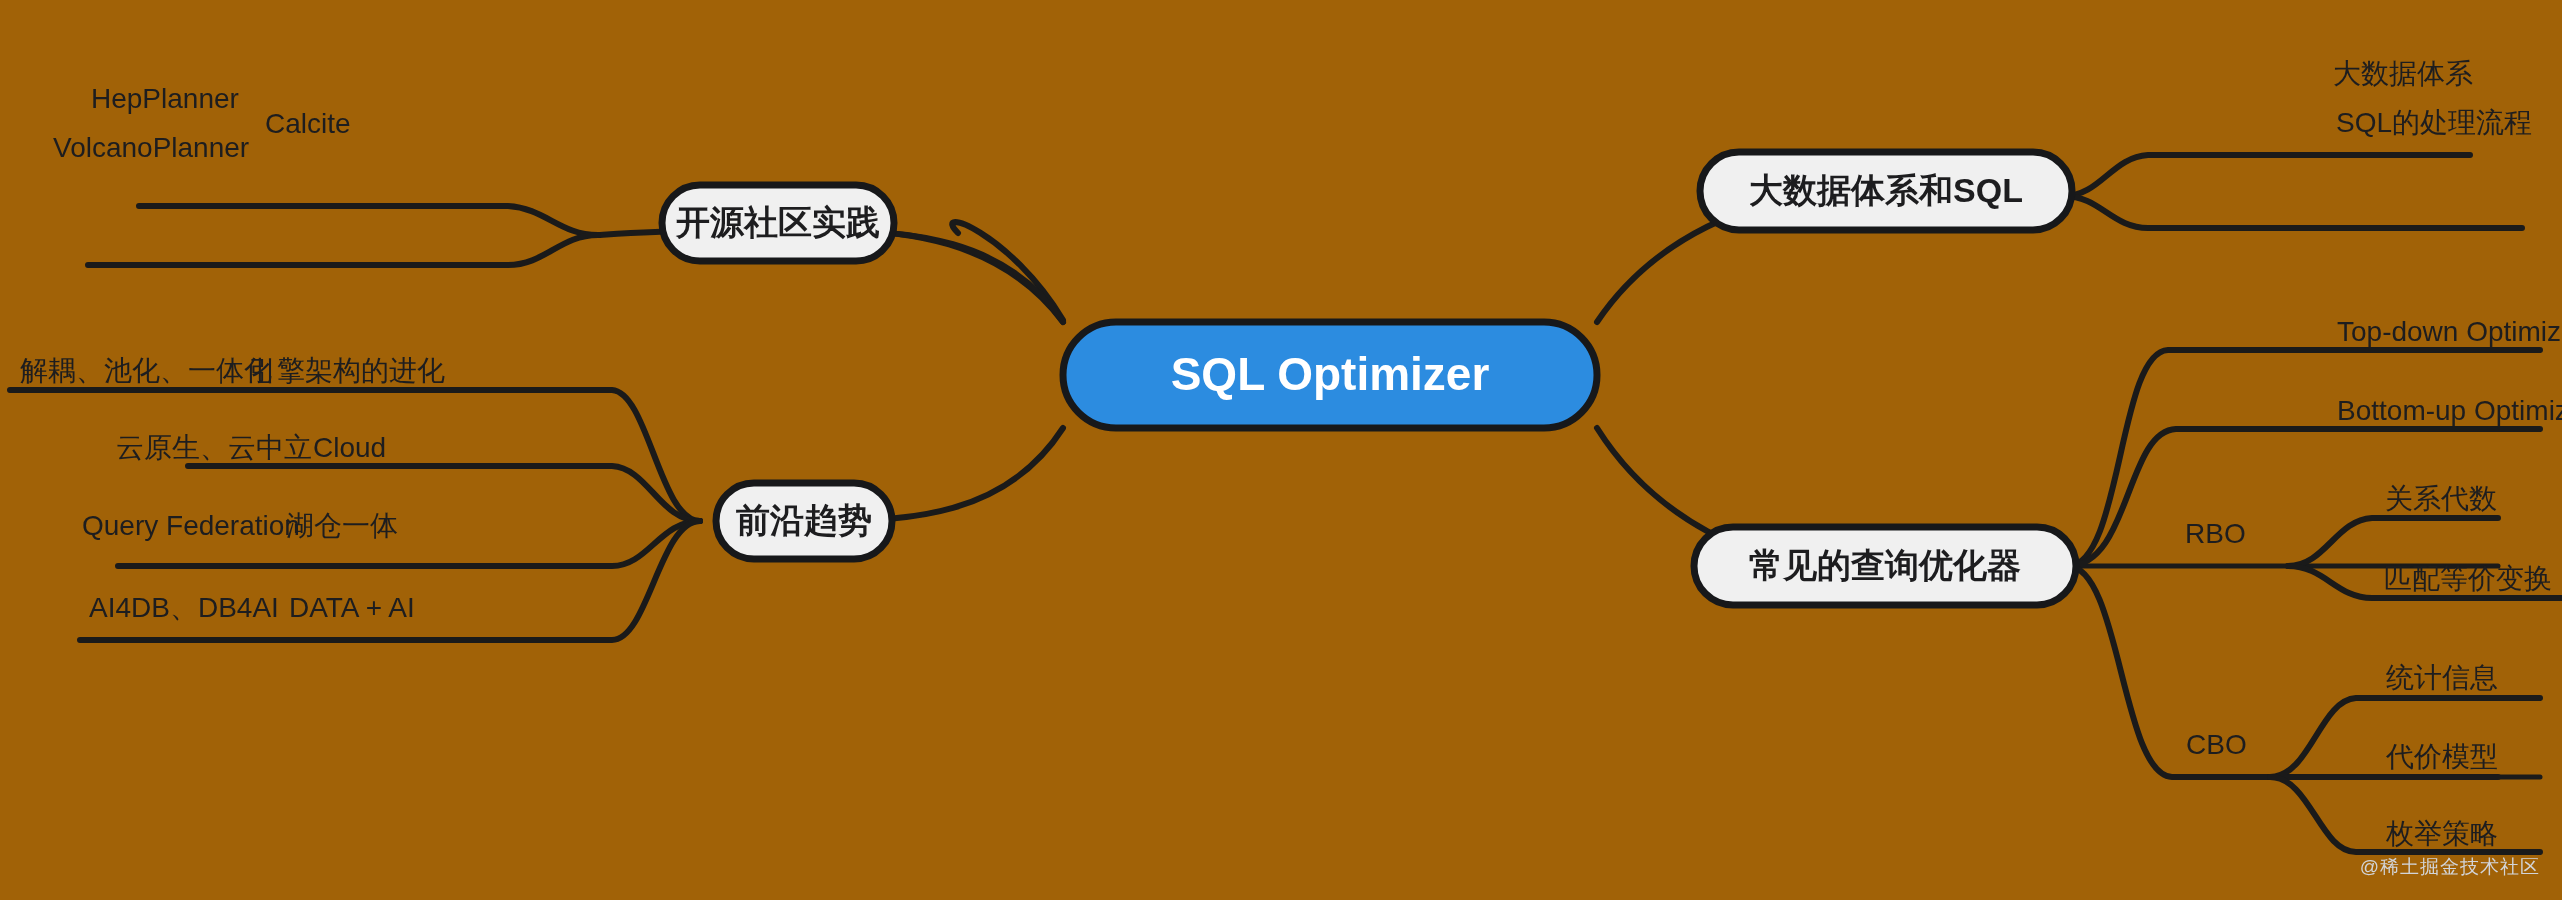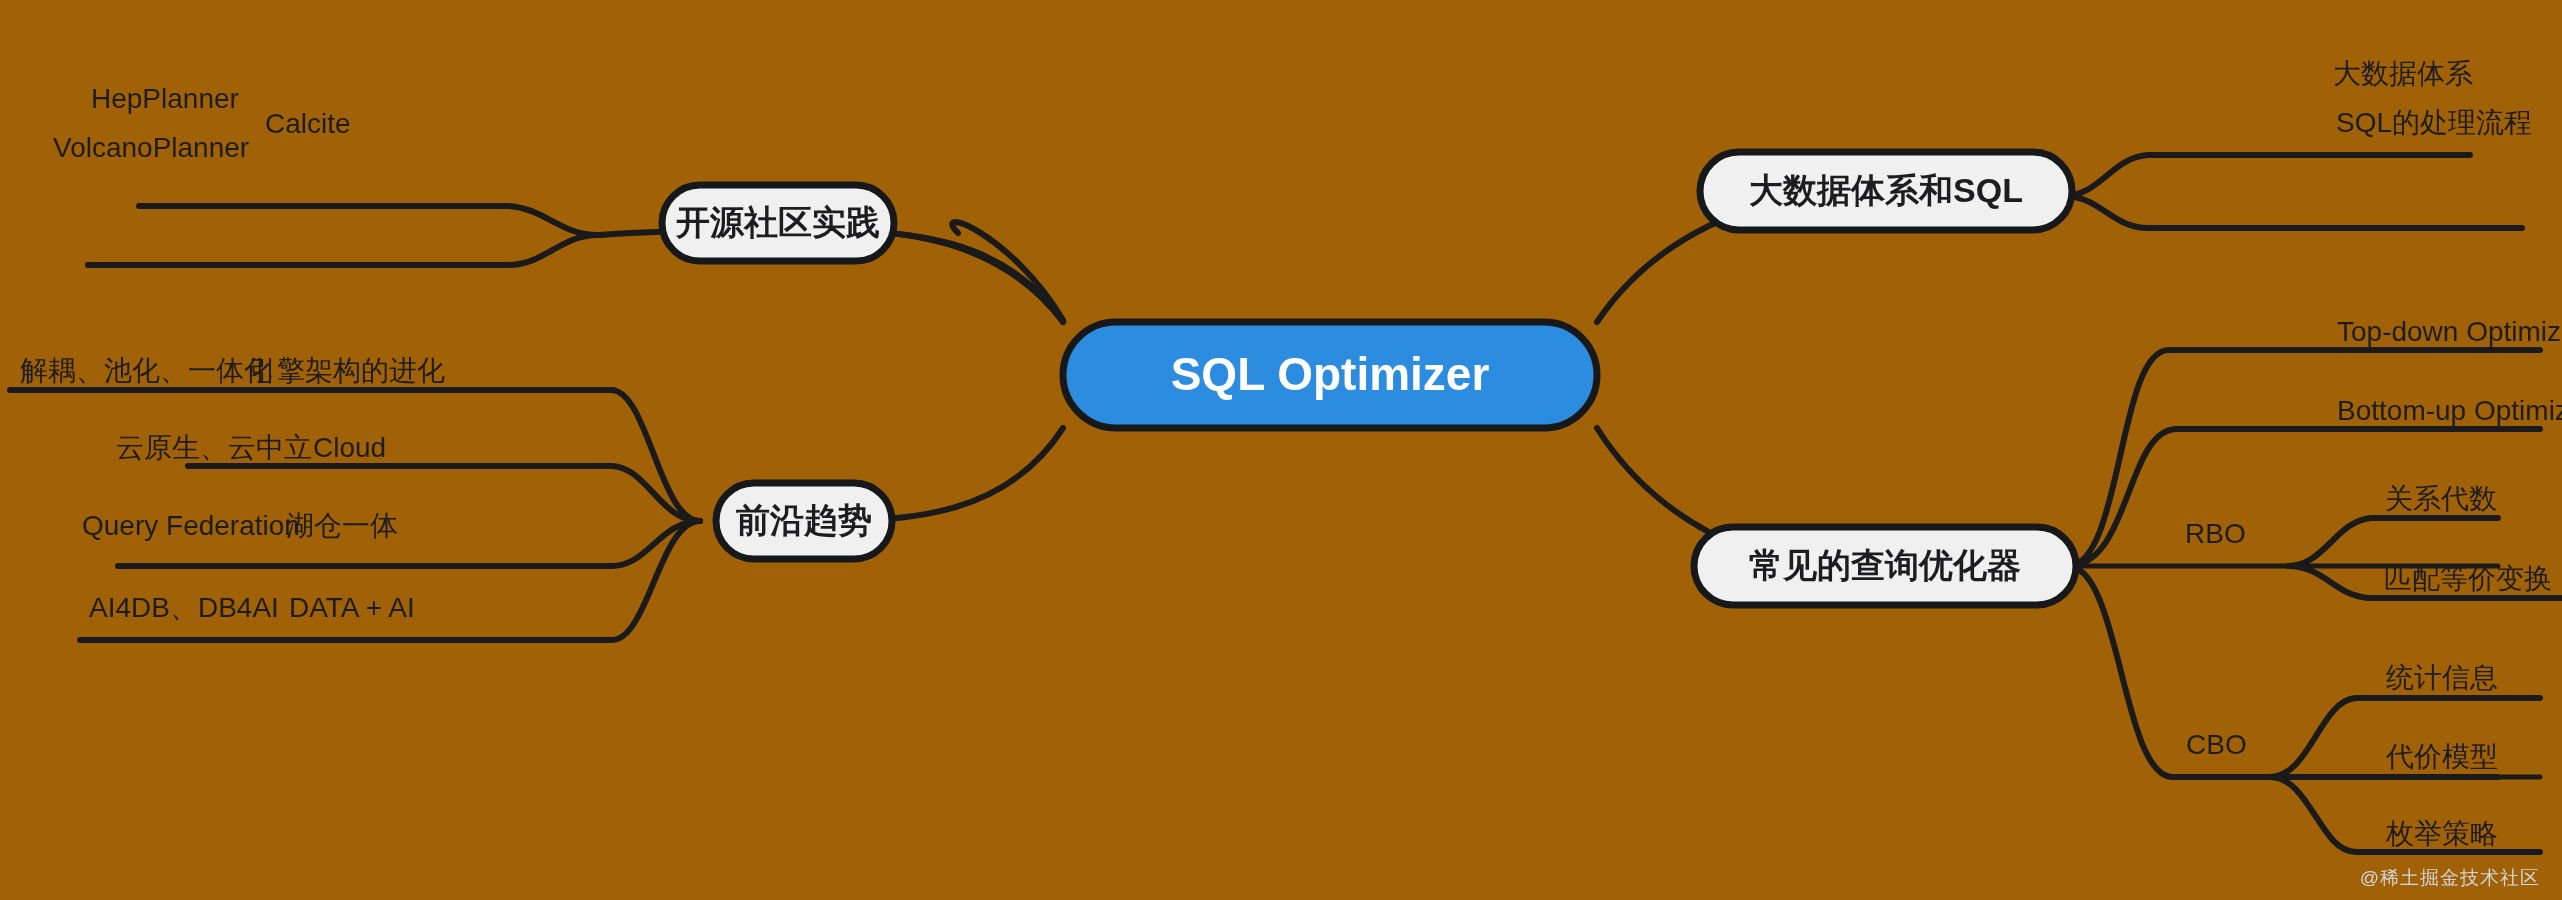--- a/index.html
+++ b/index.html
@@ -61,21 +61,21 @@
     fill: #1d1d1f;
     font-family: "Liberation Sans", "DejaVu Sans", sans-serif;
     font-size: 28px;
     font-weight: 400;
     dominant-baseline: alphabetic;
   }
   .leaf-text.anchor-start { text-anchor: start; }
   .watermark {
     position: absolute;
     right: 22px;
-    bottom: 9px;
+    bottom: 20px;
     font-family: "Liberation Sans", "DejaVu Sans", sans-serif;
     font-size: 19px;
     color: #d2d4d8;
     letter-spacing: 1px;
     user-select: none;
     white-space: nowrap;
   }
 </style>
 </head>
 <body>

